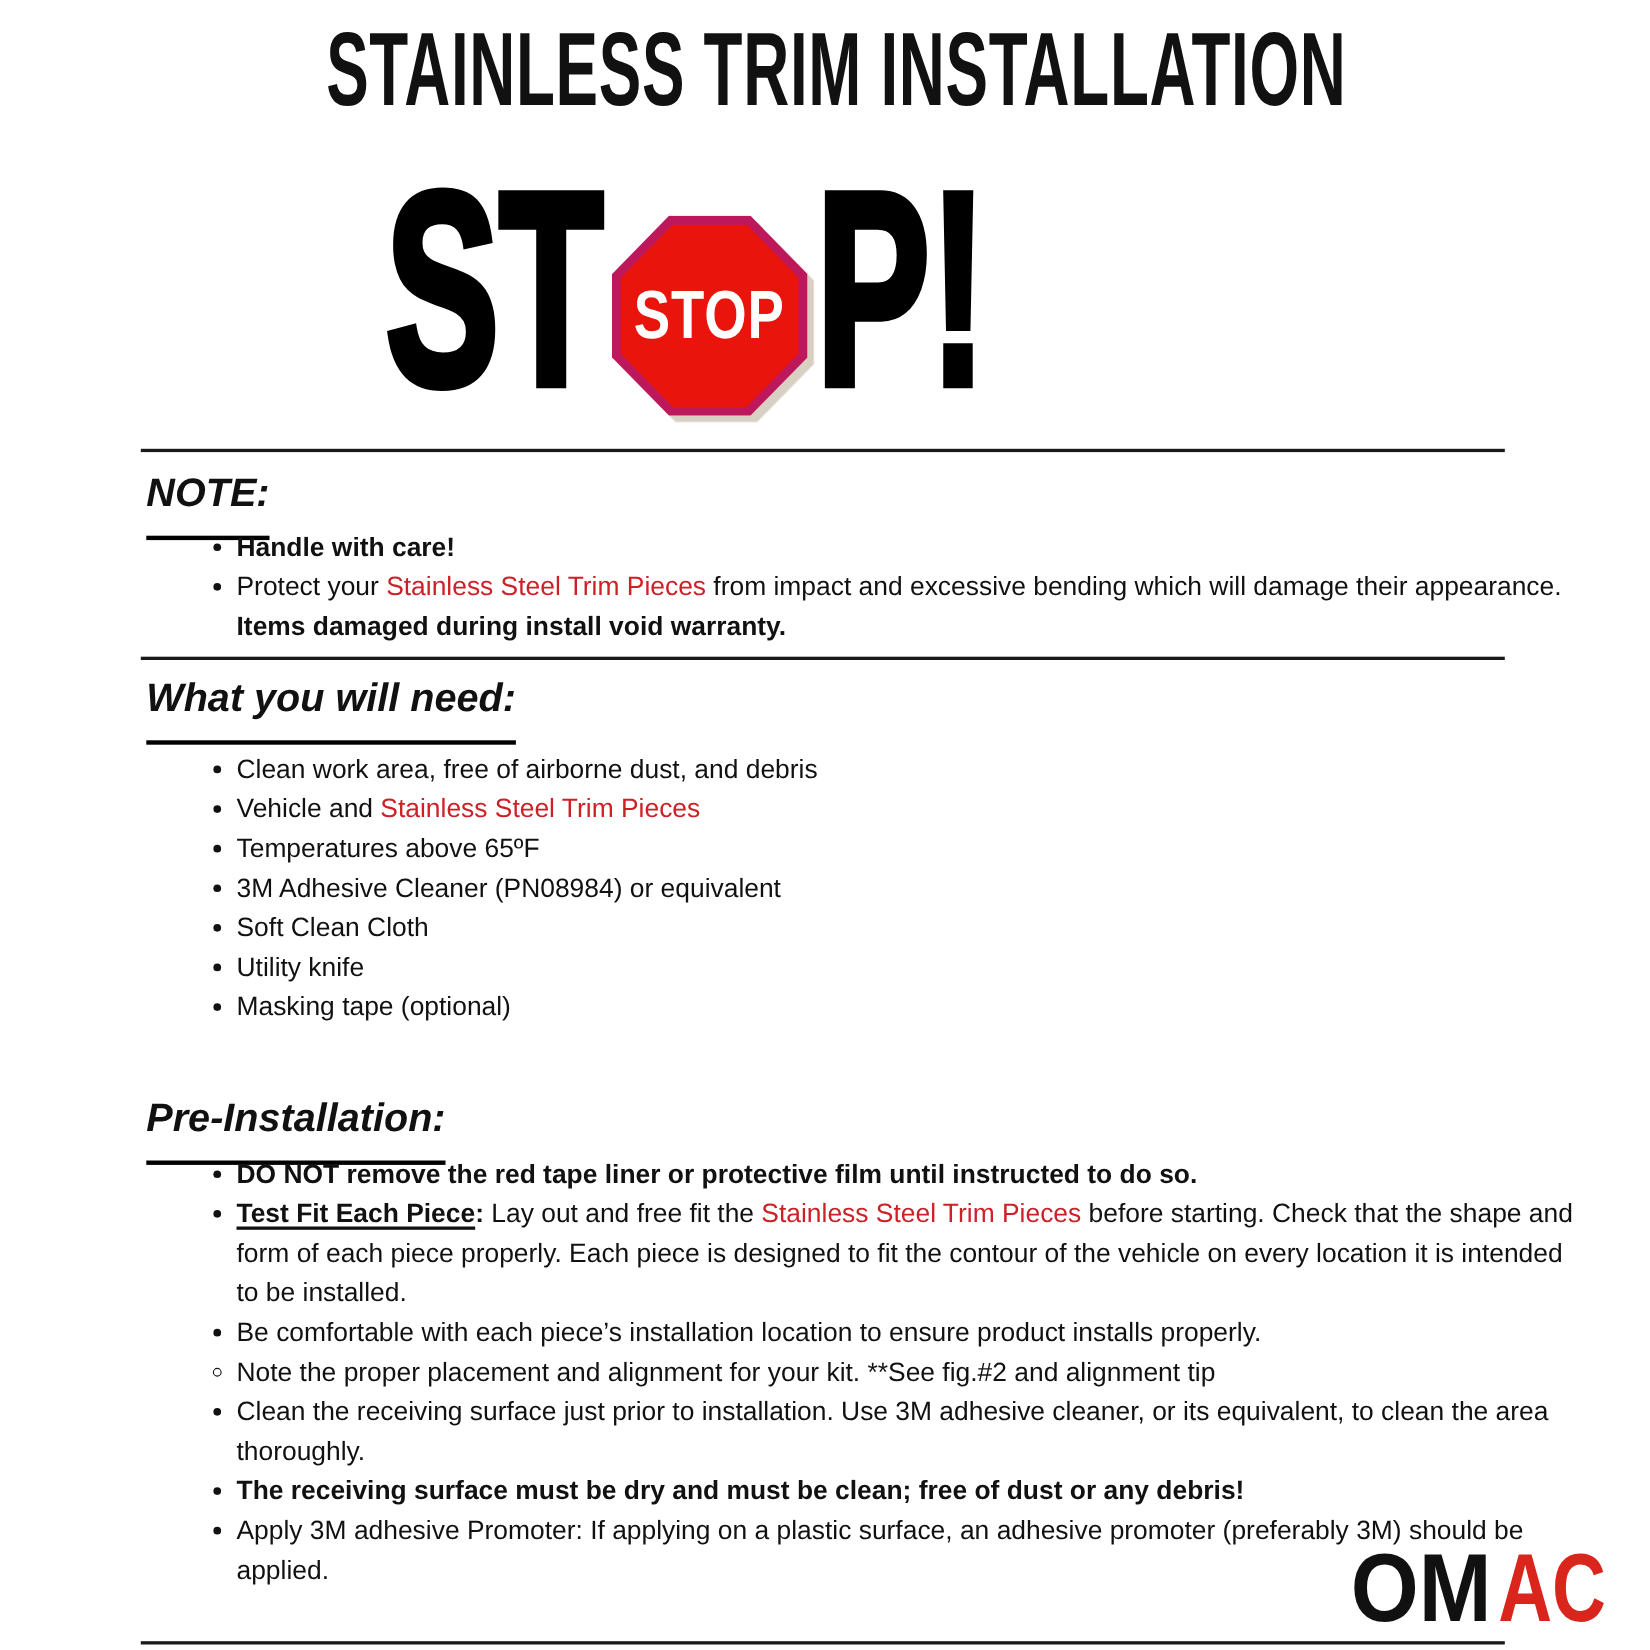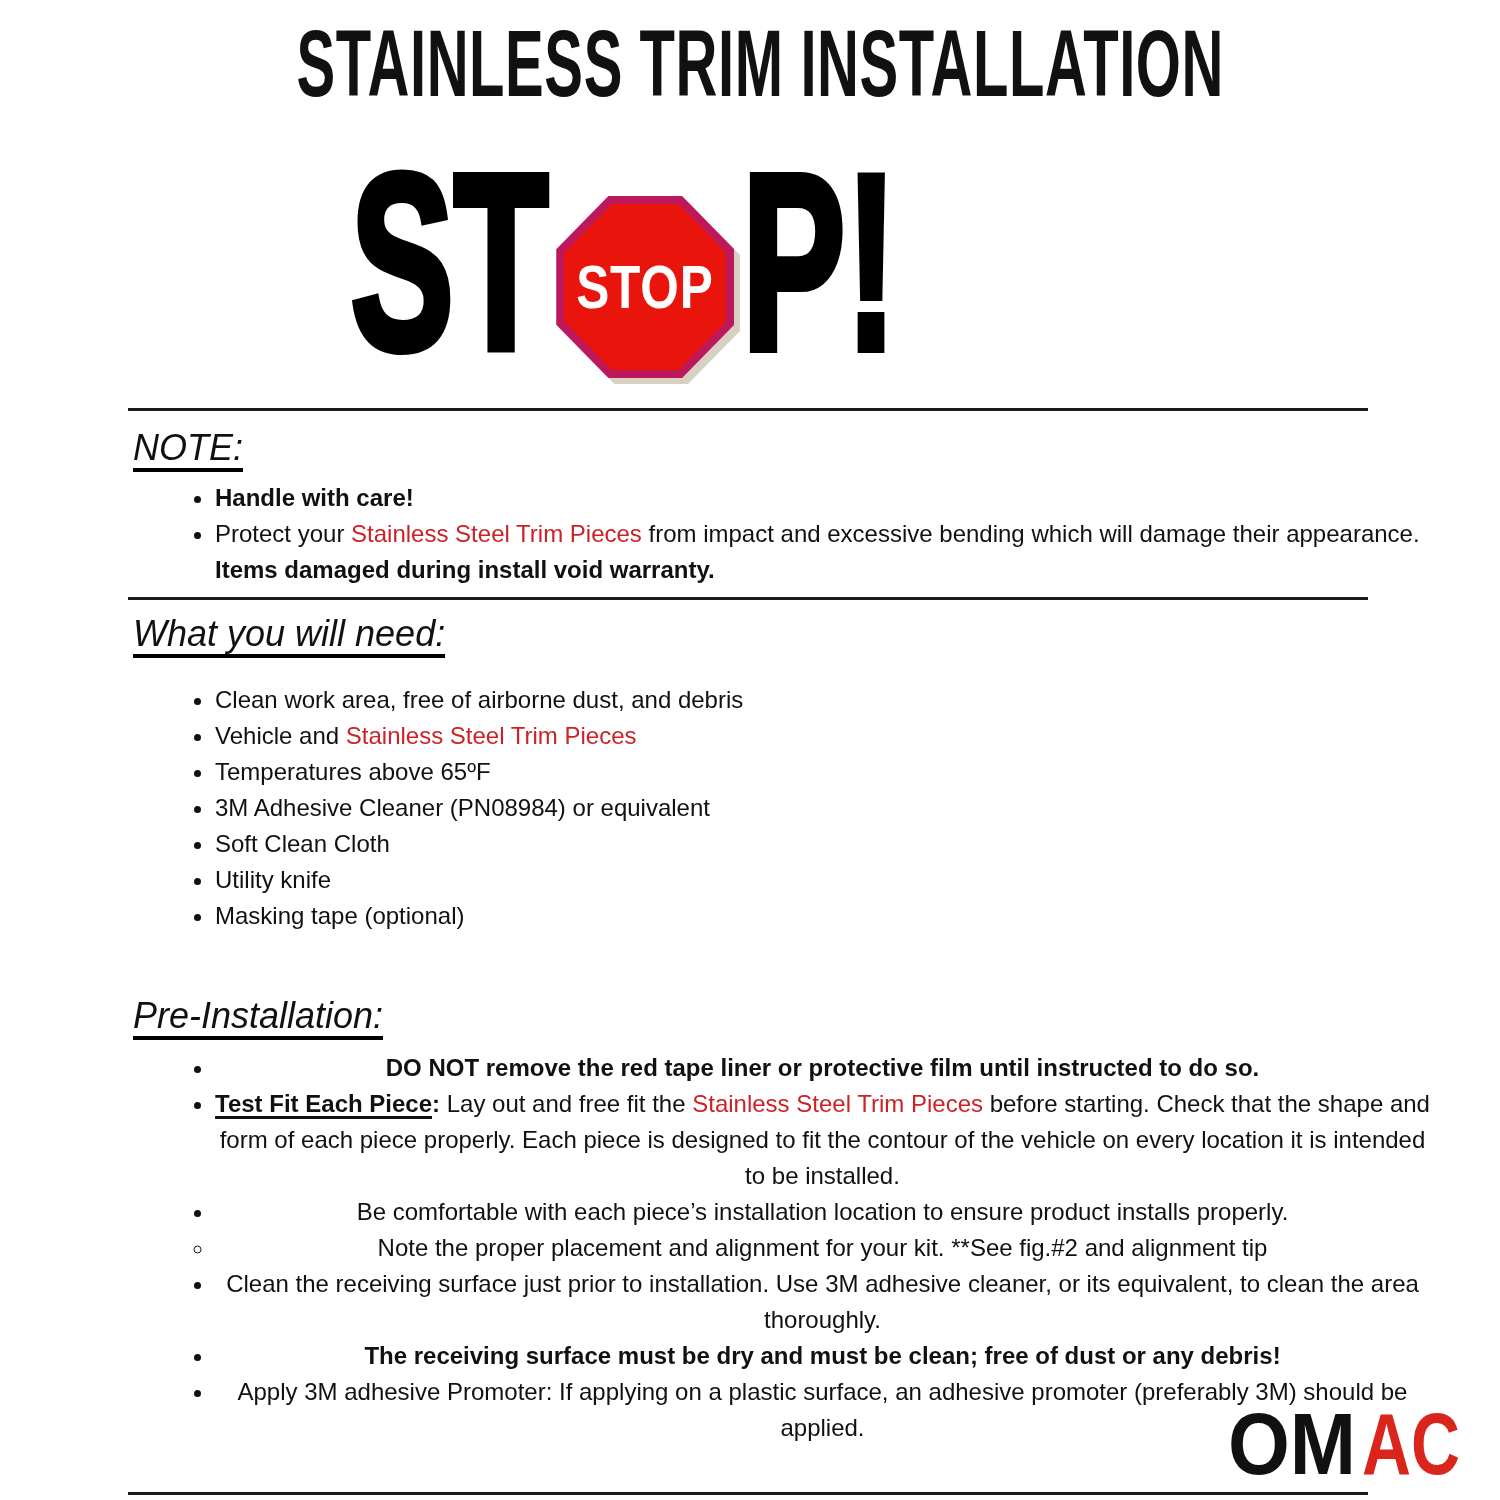--- a/index.html
+++ b/index.html
@@ -48,34 +48,34 @@
     transform:scaleX(0.8);letter-spacing:1px;
   }
   
   .rule{position:absolute;left:128px;width:1240px;height:3px;background:#1a1a1a;}
   .rule.r1{top:408px;}
   .rule.r2{top:597px;}
   .rule.r3{top:1492px;}
   
   .sec-heading{
     position:absolute;left:133px;display:inline-block;
-    font-size:36px;font-weight:normal;font-style:italic;line-height:1.1;
-    border-bottom:4px solid #000;padding-bottom:0;color:var(--ink);
+    font-size:36px;font-weight:bold;font-style:italic;line-height:1.1;
+    border-bottom:4px solid #000;padding-bottom:19px;color:var(--ink);
   }
   .h-note{top:428px;}
   .h-need{top:614px;}
   .h-pre{top:996px;}
   
   ul.blist{
     position:absolute;left:150px;margin:0;padding:0 0 0 65px;
     list-style:disc;width:1215px;font-size:24px;line-height:36px;color:var(--ink);
   }
   ul.l-note{top:480px;}
   ul.l-need{top:682px;}
-  ul.l-pre{top:1050px;text-align:center;}
+  ul.l-pre{top:1050px;}
   ul.blist li{margin:0;padding:0;}
   ul.blist li.sub{list-style-type:circle;}
   .seg-bold{font-weight:bold;}
   .seg-red{color:var(--accent-red);}
   .seg-bold-underline{font-weight:bold;text-decoration:underline;text-decoration-thickness:3px;text-underline-offset:4px;}
   
   .logo{position:absolute;top:1408px;right:40px;width:232px;height:68px;}
 </style>
 </head>
 <body>

